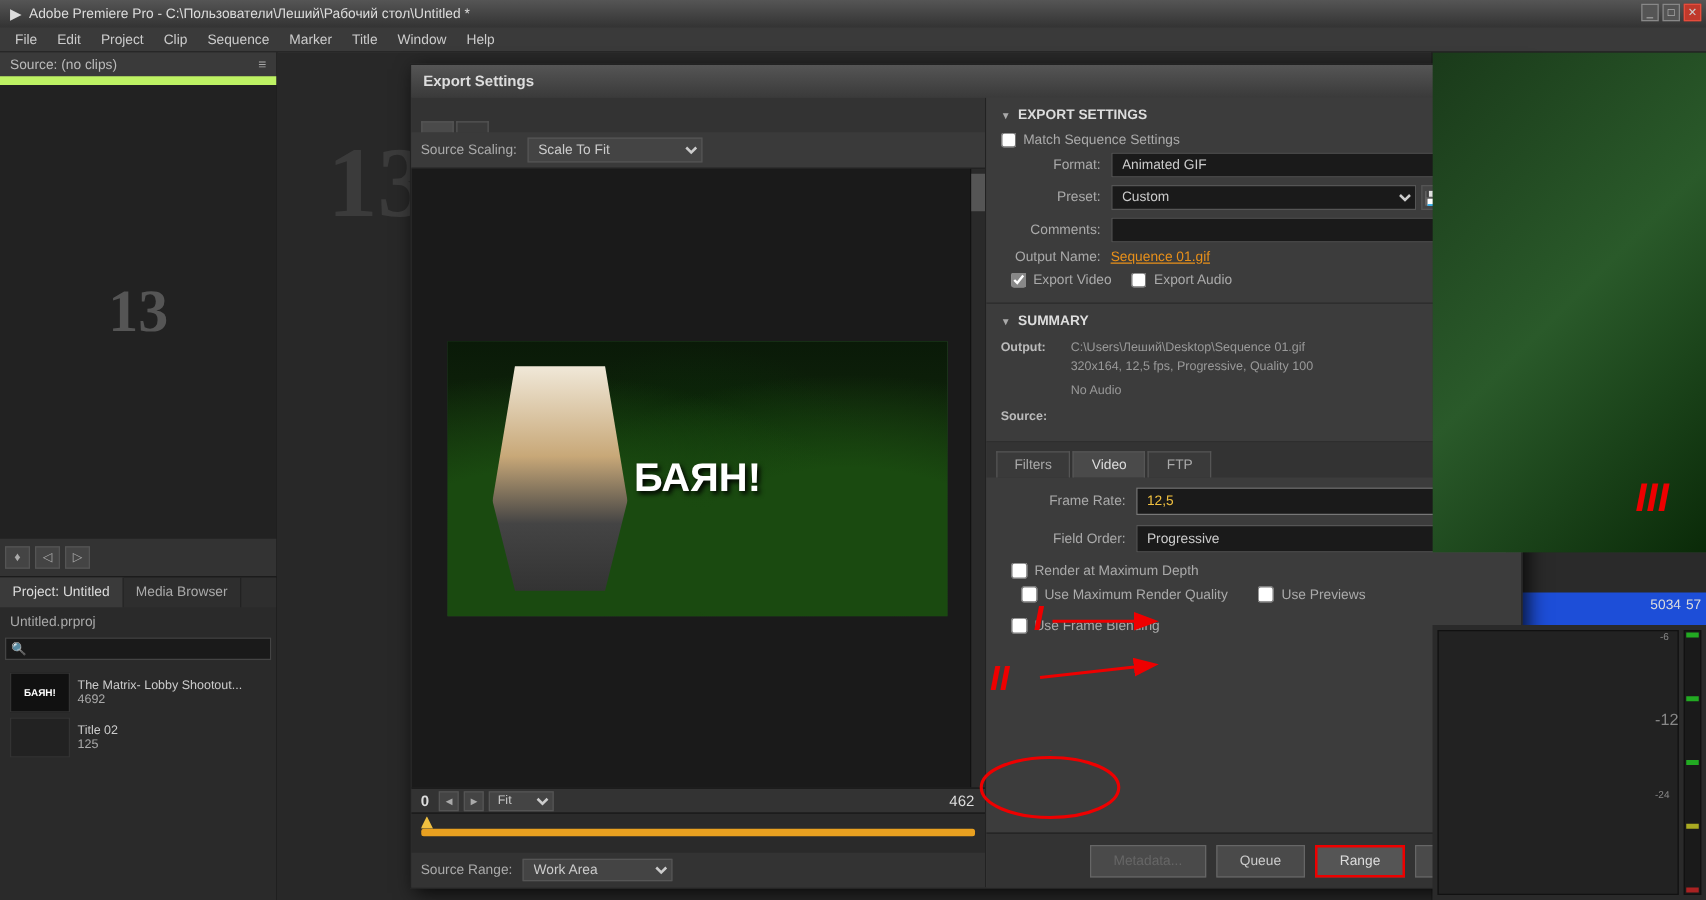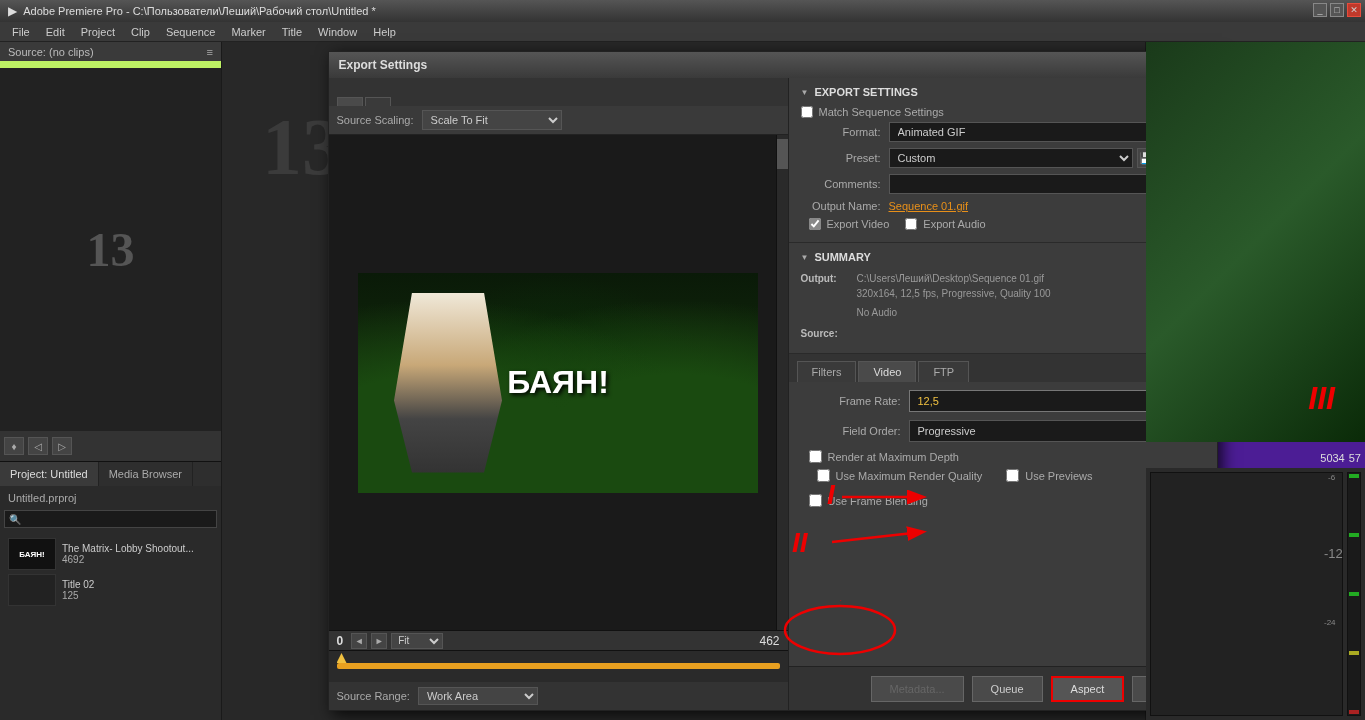--- a/index.html
+++ b/index.html
@@ -664,25 +664,26 @@
     }
     .right-thumb {
       width: 100%;
       height: 100%;
       background: linear-gradient(135deg, #1a3a1a, #2a5a2a);
       position: relative;
       overflow: hidden;
     }
     .right-controls {
       display: flex;
-      align-items: flex-end;
+      align-items: flex-start;
       padding: 4px;
       gap: 4px;
-      background: #4c1d95;
+      background: #1d4ed8;
       flex-wrap: wrap;
+      margin-top: 32px;
     }
     .rc-btn {
       width: 20px; height: 18px;
       background: #444;
       border: 1px solid #555;
       cursor: pointer;
       display: flex; align-items: center; justify-content: center;
       font-size: 10px; color: #aaa;
     }
 
@@ -993,21 +994,21 @@
           </div>
 
           <div class="dialog-footer">
             <button class="footer-btn disabled">
               <span>Metadata...</span>
             </button>
             <button class="footer-btn">
               <span>Queue</span>
             </button>
             <button class="footer-btn primary" style="background:#555; border:2px solid #e00; color:#ddd;">
-              <span>Aspect</span>
+              <span>Range</span>
             </button>
             <button class="footer-btn">
               <span>Cancel</span>
             </button>
           </div>
         </div>
       </div>
     </div>
 
     <svg class="annotation" style="left:0;top:0;width:100%;height:100%;pointer-events:none;">

